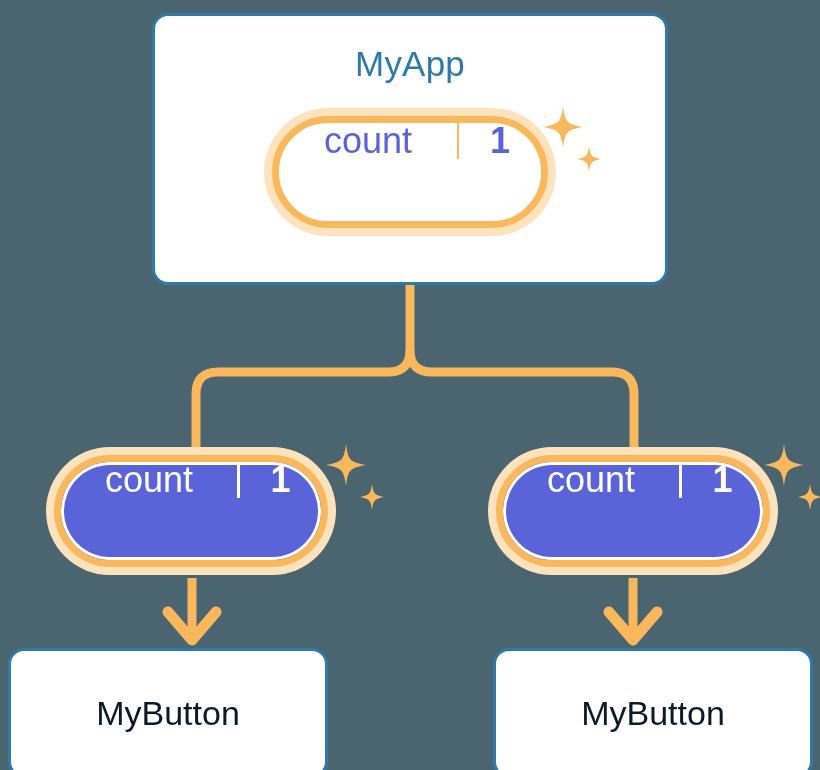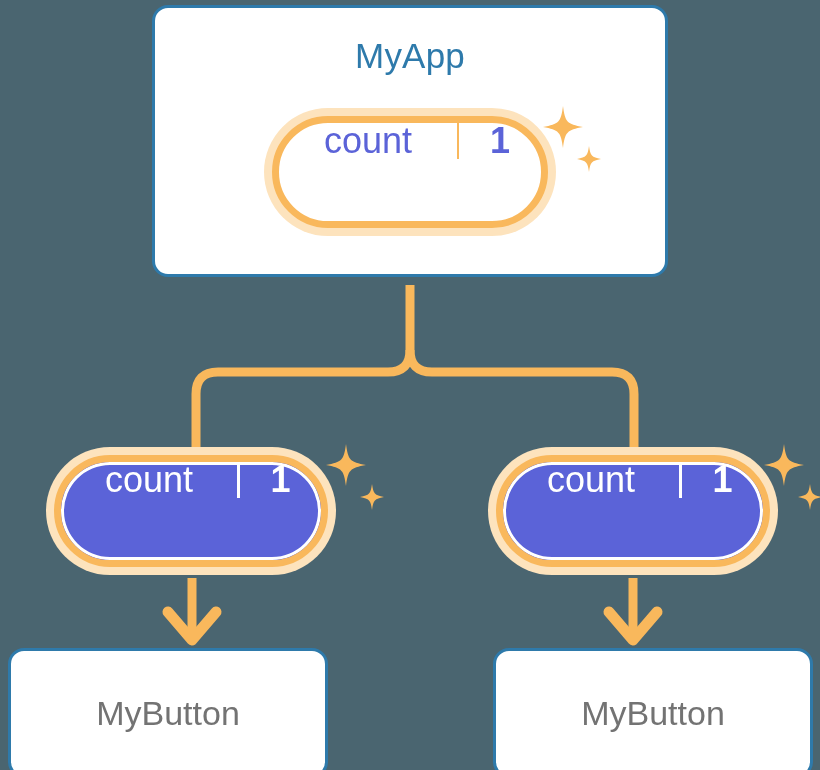--- a/index.html
+++ b/index.html
@@ -38,21 +38,21 @@
     background: #ffffff;
     border: 3px solid #2e7aab;
     border-radius: 16px;
     display: flex;
     flex-direction: column;
     align-items: center;
   }
 
   #app-card {
     left: 152px;
-    top: 5px;
+    top: 13px;
     width: 516px;
     height: 272px;
     justify-content: flex-start;
   }
 
   .card-title {
     color: #2e7aab;
     font-size: 35px;
     font-weight: 400;
     letter-spacing: 0.2px;
@@ -68,21 +68,21 @@
     left: 8px;
     top: 648px;
     width: 320px;
   }
   #btn-card-right {
     left: 493px;
     top: 648px;
     width: 320px;
   }
   .btn-card-title {
-    color: #737373;
+    color: #0f172a;
     font-size: 34px;
     font-weight: 400;
     line-height: 1;
   }
 
   
   .pill-wrap {
     position: absolute;
     box-sizing: border-box;
     border-radius: 999px;

